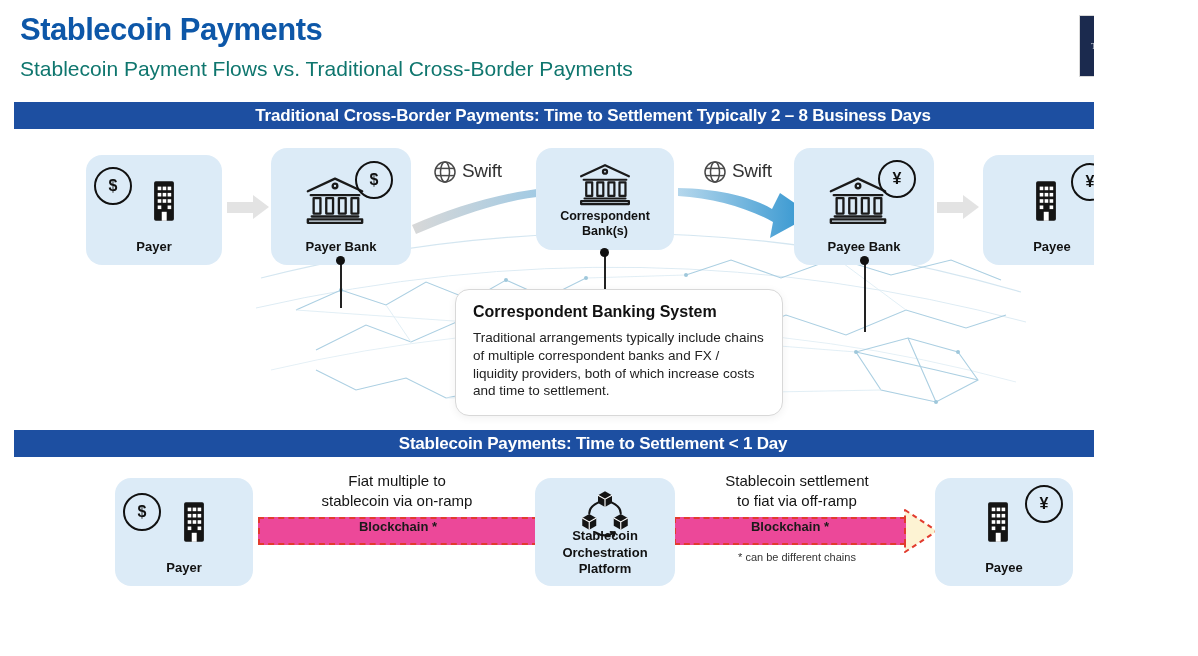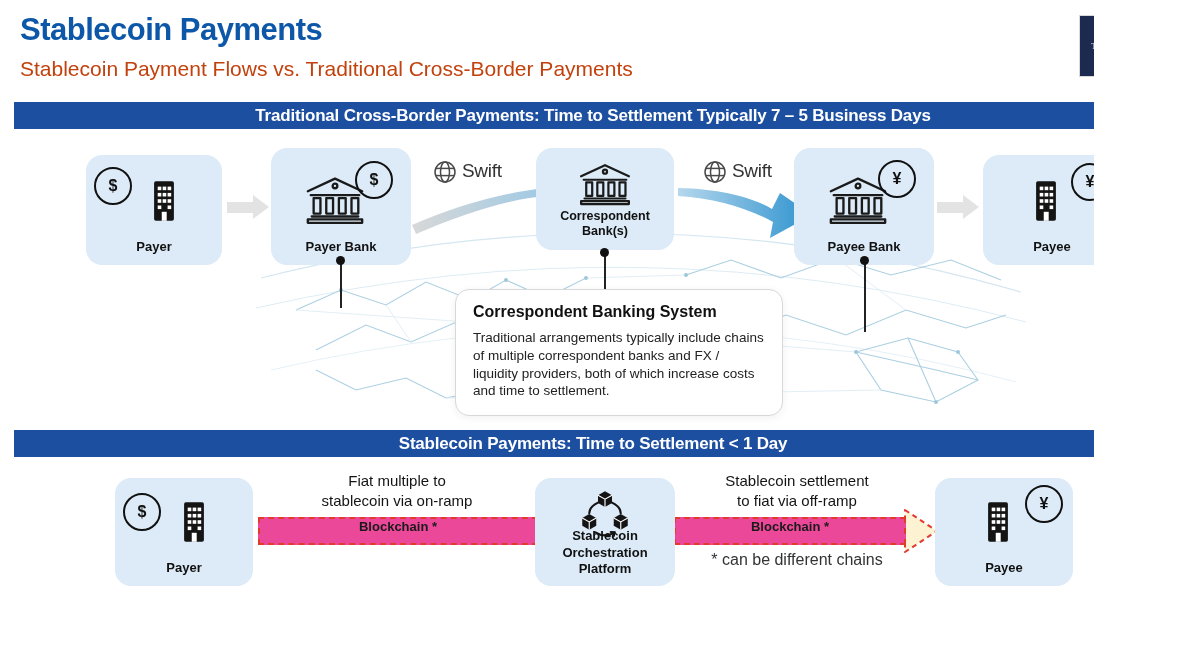--- a/index.html
+++ b/index.html
@@ -1,20 +1,20 @@
 <!DOCTYPE html>
 <html><head>
 <meta charset="utf-8">
 <style>
   html,body{margin:0;padding:0;background:#fff;}
   .page{position:relative;width:1094px;height:656px;background:#fff;overflow:hidden;
         font-family:"Liberation Sans",sans-serif;color:#111;}
   
   .title{position:absolute;left:20px;top:12px;font-size:31px;font-weight:700;color:#0d57a8;letter-spacing:-0.5px;}
-  .subtitle{position:absolute;left:20px;top:57px;font-size:21px;font-weight:400;color:#c2410c;}
+  .subtitle{position:absolute;left:20px;top:57px;font-size:21px;font-weight:400;color:#0f766e;}
   .logo{position:absolute;left:1080px;top:16px;width:108px;height:60px;background:#1b2a4e;
         box-shadow:0 0 0 1px #d9d9d9;display:flex;flex-direction:column;align-items:center;justify-content:center;}
   .logo .l{color:#fff;font-family:"Liberation Serif",serif;font-size:9px;letter-spacing:2.4px;line-height:1;padding:2px 0;}
   .logo .rule{width:66px;height:1px;background:rgba(255,255,255,.85);margin:2.5px 0;}
   
   .banner{position:absolute;left:14px;width:1158px;height:27px;background:#1d4fa1;color:#fff;
           display:flex;align-items:center;justify-content:center;font-size:17px;font-weight:700;letter-spacing:-0.2px;}
   .banner1{top:102px;} .banner2{top:430px;}
   
   .node{position:absolute;background:#dcebf7;border-radius:16px;z-index:2;}
@@ -34,42 +34,42 @@
   .vline{position:absolute;width:2px;background:#222;z-index:2;}
   
   .callout{position:absolute;left:455px;top:289px;width:292px;background:#fff;border:1.5px solid #d8d8d8;
            border-radius:14px;padding:13px 17px 15px 17px;z-index:4;box-shadow:0 2px 8px rgba(0,0,0,.06);}
   .callout h3{margin:0 0 8px 0;font-size:16px;font-weight:700;color:#111;}
   .callout p{margin:0;font-size:13.5px;line-height:1.32;color:#222;}
   
   .band{position:absolute;top:517px;height:24px;background:#ec4899;border:2px dashed #e23b2e;z-index:1;
         display:flex;justify-content:center;font-size:13px;font-weight:700;color:#1a1a1a;}
   .flowtext{position:absolute;top:471px;width:240px;text-align:center;font-size:15px;color:#141414;white-space:pre-line;line-height:1.3;}
-  .chains{position:absolute;top:551px;width:240px;text-align:center;font-size:16px;color:#333;}
+  .chains{position:absolute;top:551px;width:240px;text-align:center;font-size:11px;color:#333;}
   .bottomnote{position:absolute;left:445px;top:599px;width:320px;text-align:center;font-size:15px;color:#111;
               white-space:pre-line;line-height:1.27;font-weight:400;}
   svg{display:block;}
   .layer{position:absolute;pointer-events:none;}
 </style>
 </head>
 <body>
 
 <div class="page">
 
   <div class="title">Stablecoin Payments</div>
   <div class="subtitle">Stablecoin Payment Flows vs. Traditional Cross-Border Payments</div>
   <div class="logo">
     <div class="l">FINANCIAL</div>
     <div class="rule"></div>
     <div class="l">TECHNOLOGY</div>
     <div class="rule"></div>
     <div class="l">PARTNERS</div>
   </div>
 
-  <div class="banner banner1">Traditional Cross-Border Payments: Time to Settlement Typically 7 – 5 Business Days</div>
+  <div class="banner banner1">Traditional Cross-Border Payments: Time to Settlement Typically 2 – 8 Business Days</div>
 
   <svg class="layer" style="left:256px;top:220px;" width="770" height="202" viewBox="0 0 770 202">
     <g fill="none" opacity="0.75">
       <path d="M5,58 Q385,-38 765,72" stroke="#c6deec" stroke-width="1.2"></path>
       <path d="M0,88 Q385,0 770,102" stroke="#d2e5f0" stroke-width="1"></path>
       <path d="M15,150 Q390,62 760,162" stroke="#dcebf3" stroke-width="1"></path>
       <g stroke="#8fbfd8" stroke-width="1.1">
         <polyline points="40,90 85,70 130,85 170,62 215,80 250,60 290,78 330,58"></polyline>
         <polyline points="60,130 110,105 155,122 205,100 255,118 300,95 345,112"></polyline>
         <polyline points="430,55 475,40 525,58 580,38 635,55 695,40 745,60"></polyline>

